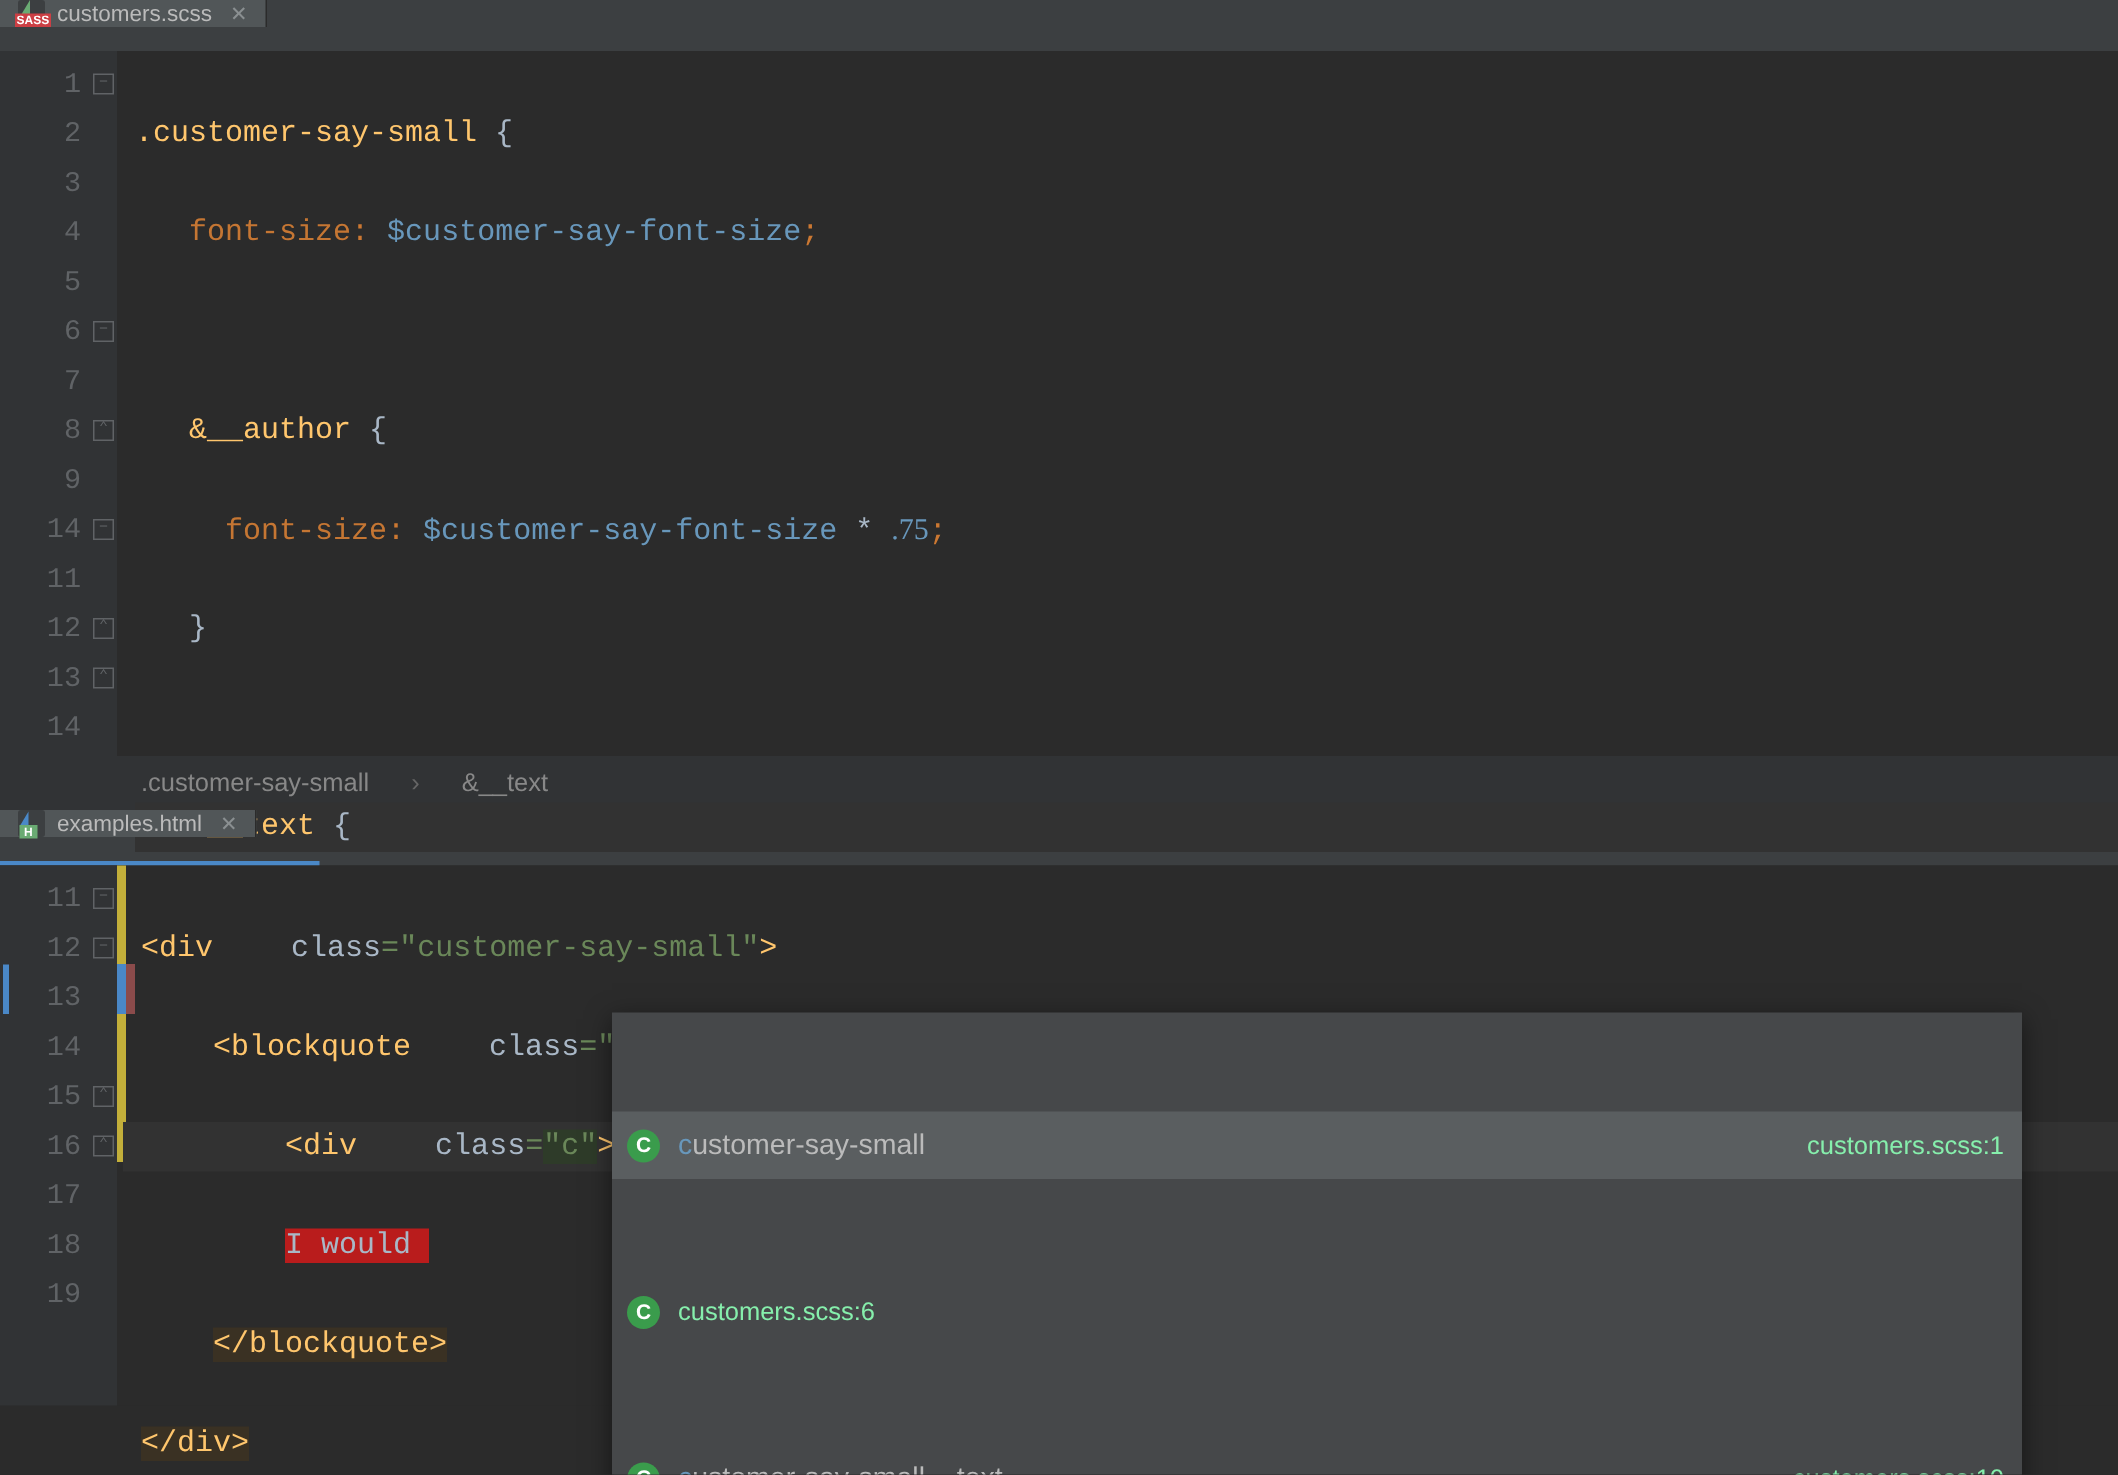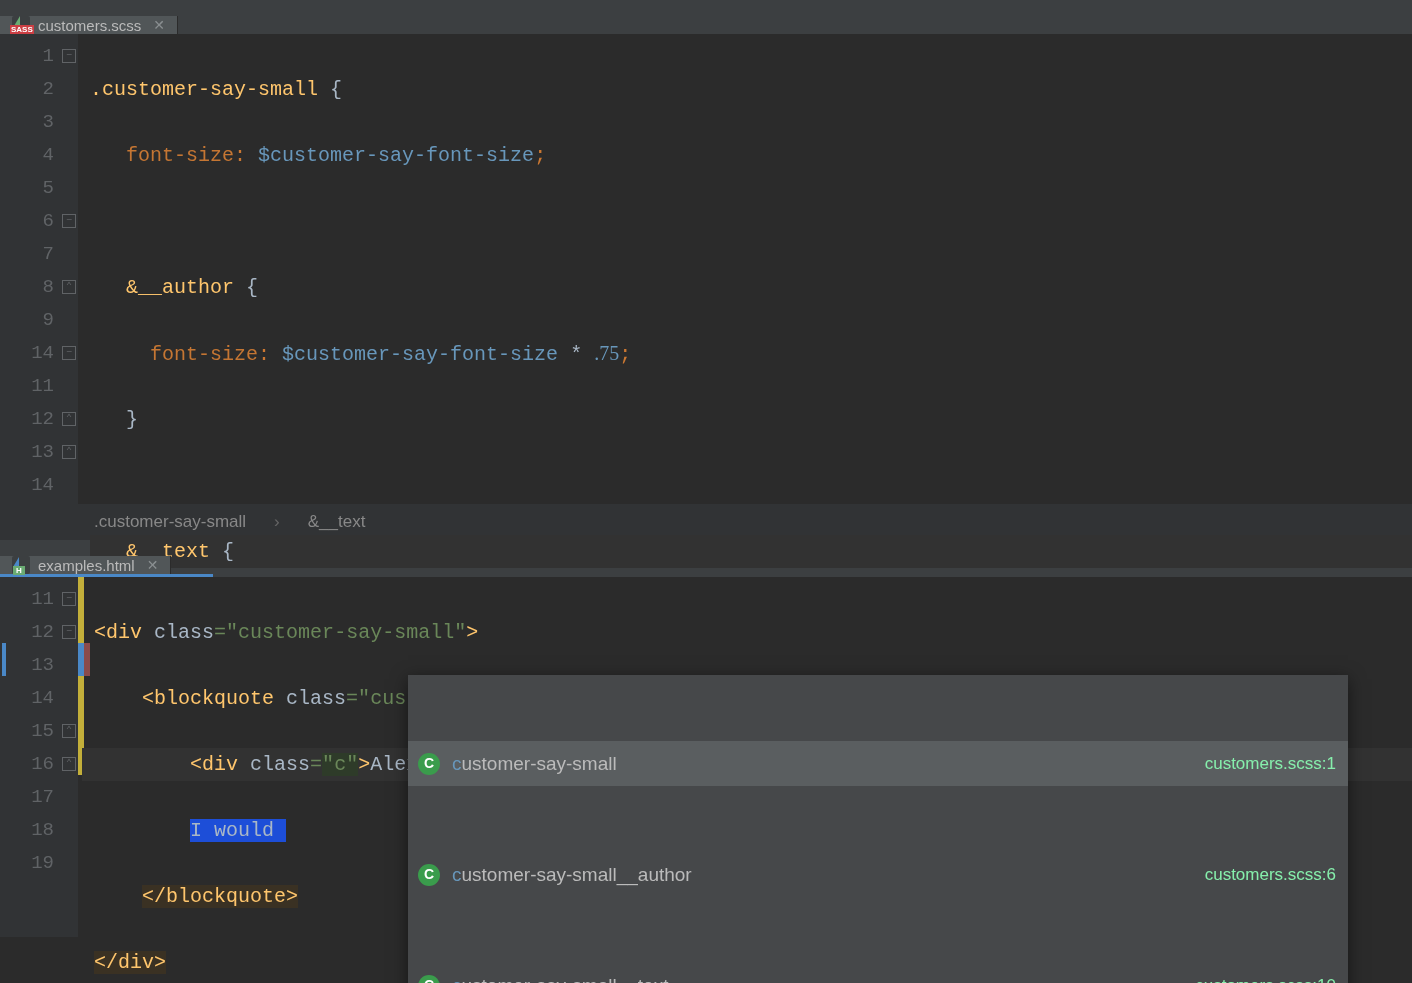--- a/index.html
+++ b/index.html
@@ -15,21 +15,21 @@
   .editor-pane {
     display: flex;
     flex-direction: column;
     height: 100%;
   }
   
   .tabbar {
     height: 34px;
     background: #3c3f41;
     display: flex;
-    align-items: flex-end;
+    align-items: flex-start;
   }
   .tab {
     display: flex;
     align-items: center;
     gap: 8px;
     padding: 0 12px;
     background: #515658;
     color: #bbbbbb;
     font-family: -apple-system, "Helvetica Neue", Arial, sans-serif;
     font-size: 15px;
@@ -108,25 +108,25 @@
   .t-sel   { color:#ffc66d; }
   .t-prop  { color:#c57633; }
   .t-var   { color:#6897bb; }
   .t-punc  { color:#cc7832; }
   .t-brace { color:#a9b7c6; }
   .t-val   { color:#9876aa; }
   .t-num   { color:#6897bb;font-family:Liberation Serif, serif; }
   .t-op    { color:#a9b7c6; }
   .t-tag   { color:#ffc66d; }
   .t-ang   { color:#ffc66d; }
-  .t-attr  { color:#a9b7c6; }
+  .t-attr  { color:#a9b7c6;margin-left:40px; }
   .t-str   { color:#6a8759; }
   .t-strbg { color:#6a8759; background:#2e3b29; }
   .t-txt   { color:#a9b7c6; }
-  .t-txtbg { color:#a9b7c6; background:#1d4ed8; }
+  .t-txtbg { color:#a9b7c6; background:#b91c1c; }
   .t-end   { color:#ffc66d; background:#3a3123; }
 
   
   .breadcrumbs {
     height: 36px;
     background:#313335;
     display:flex; align-items:center;
     padding-left: 94px;
     gap: 28px;
     color:#888888;
@@ -277,21 +277,20 @@
 
         
         <div class="popup">
           <div class="row sel">
             <span class="icon-c">C</span>
             <span class="label"><span class="m">c</span><span>ustomer-say-small</span></span>
             <span class="src">customers.scss:1</span>
           </div>
           <div class="row">
             <span class="icon-c">C</span>
-            <span class="label"><span class="m">c</span><span>ustomer-say-small__author</span></span>
             <span class="src">customers.scss:6</span>
           </div>
           <div class="row">
             <span class="icon-c">C</span>
             <span class="label"><span class="m">c</span><span>ustomer-say-small__text</span></span>
             <span class="src">customers.scss:10</span>
           </div>
           
           
         </div>

